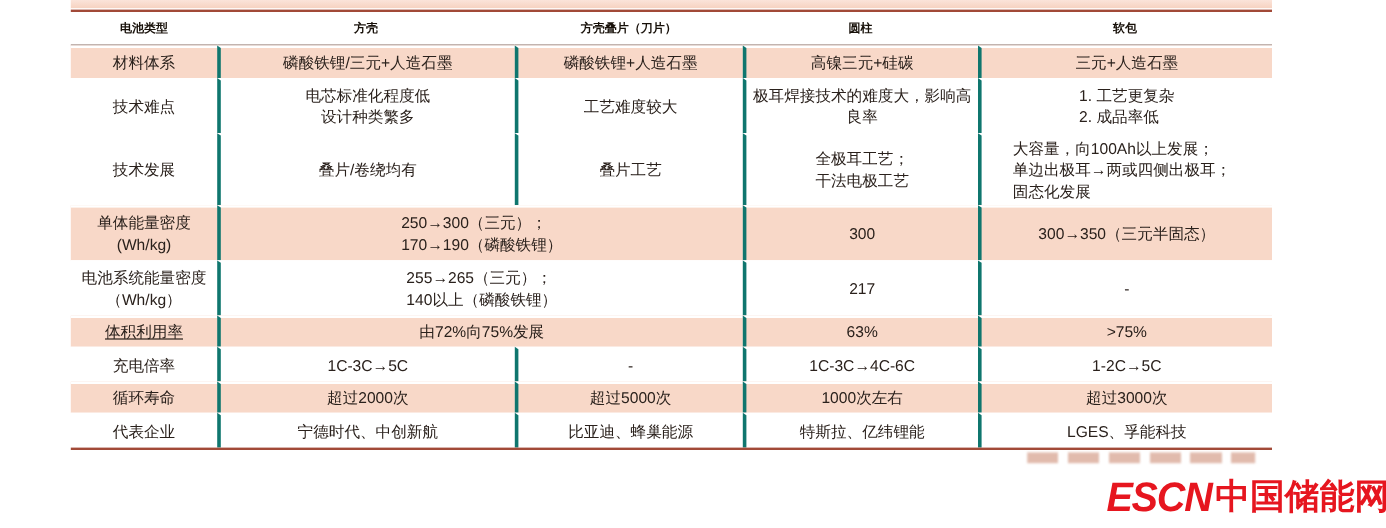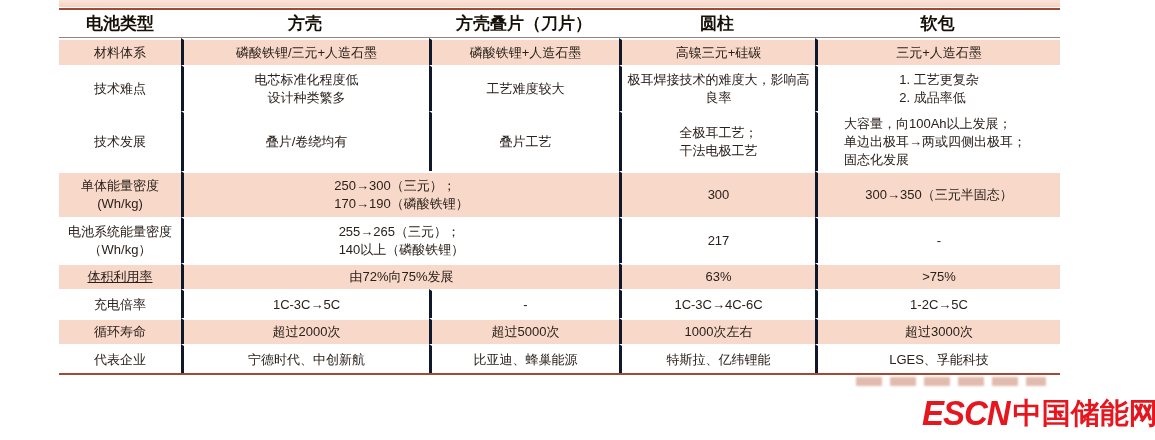--- a/index.html
+++ b/index.html
@@ -10,29 +10,29 @@
     overflow:hidden;
     font-family:"Liberation Sans", sans-serif;
     color:#2a211c;
   }
   .table-wrap{position:absolute;left:59px;top:0;width:1001px;}
   .top-strip{height:7px;background:linear-gradient(#fbe4da,#f6d2c0);border-bottom:1px solid #ffffff;}
   .top-rule{height:2px;background:#a24a38;}
   .bottom-rule{height:2px;background:#a24a38;}
   table{width:100%;border-collapse:separate;border-spacing:0;table-layout:fixed;}
   thead th{
-    height:27px;font-size:17px;font-weight:bold;color:#171009;background:#ffffff;
+    height:27px;font-size:10px;font-weight:bold;color:#171009;background:#ffffff;
     text-align:center;vertical-align:middle;padding:0 2px;
     border-bottom:1px solid #9b837b;white-space:nowrap;overflow:hidden;
   }
   tbody td{
     font-size:13px;text-align:center;vertical-align:middle;
     padding:1px 4px;border-top:2px solid #ffffff;overflow:hidden;
   }
-  tbody td + td{border-left:3px solid #0f172a;margin-top:42px;}
+  tbody td + td{border-left:3px solid #0f766e;margin-top:42px;}
   tr.pink td{background:#f8d8c8;}
   tr.white td{background:#ffffff;}
   .line{line-height:1.38;white-space:nowrap;}
   .left-block{display:inline-block;text-align:left;}
   td.align-left{text-align:left;padding-left:26px;}
   .wm-smudge{
     position:absolute;left:856px;top:377px;width:190px;height:9px;
     opacity:.5;filter:blur(1px);
     background:repeating-linear-gradient(90deg,#c57a5e 0 26px,rgba(255,255,255,0) 26px 34px);
   }

